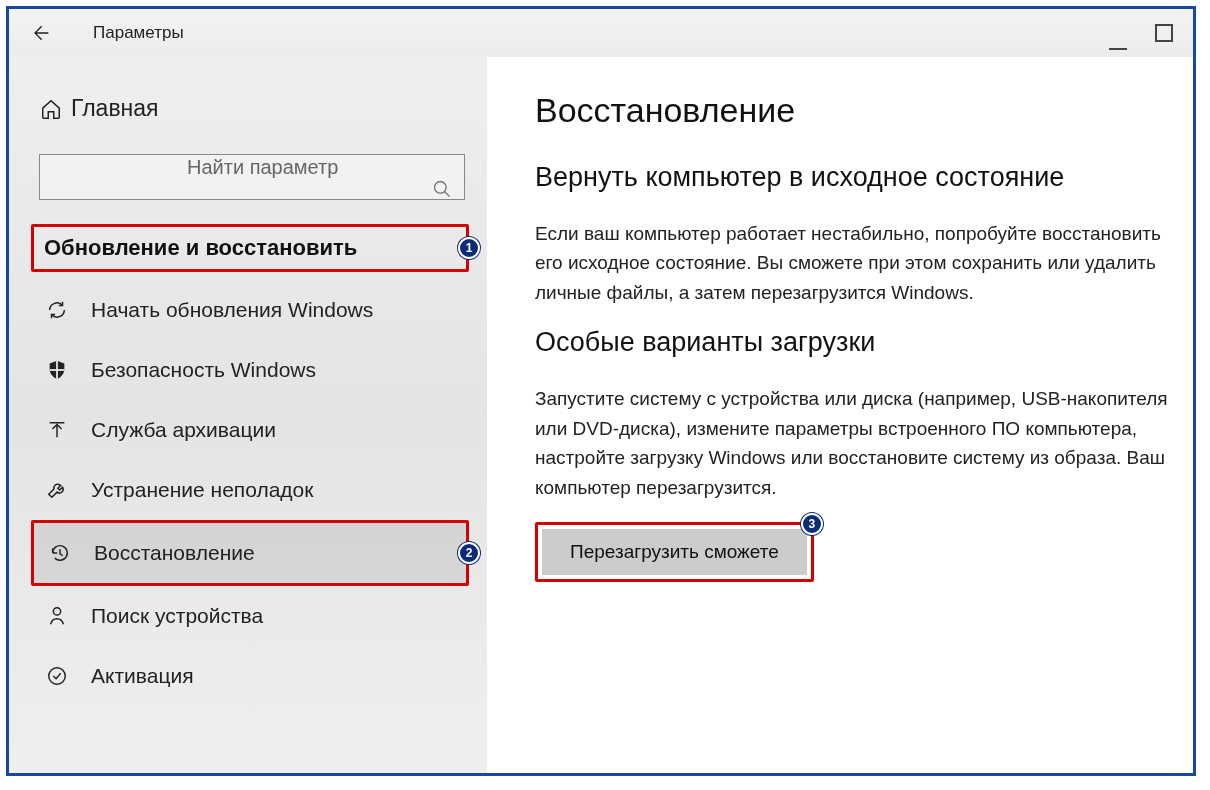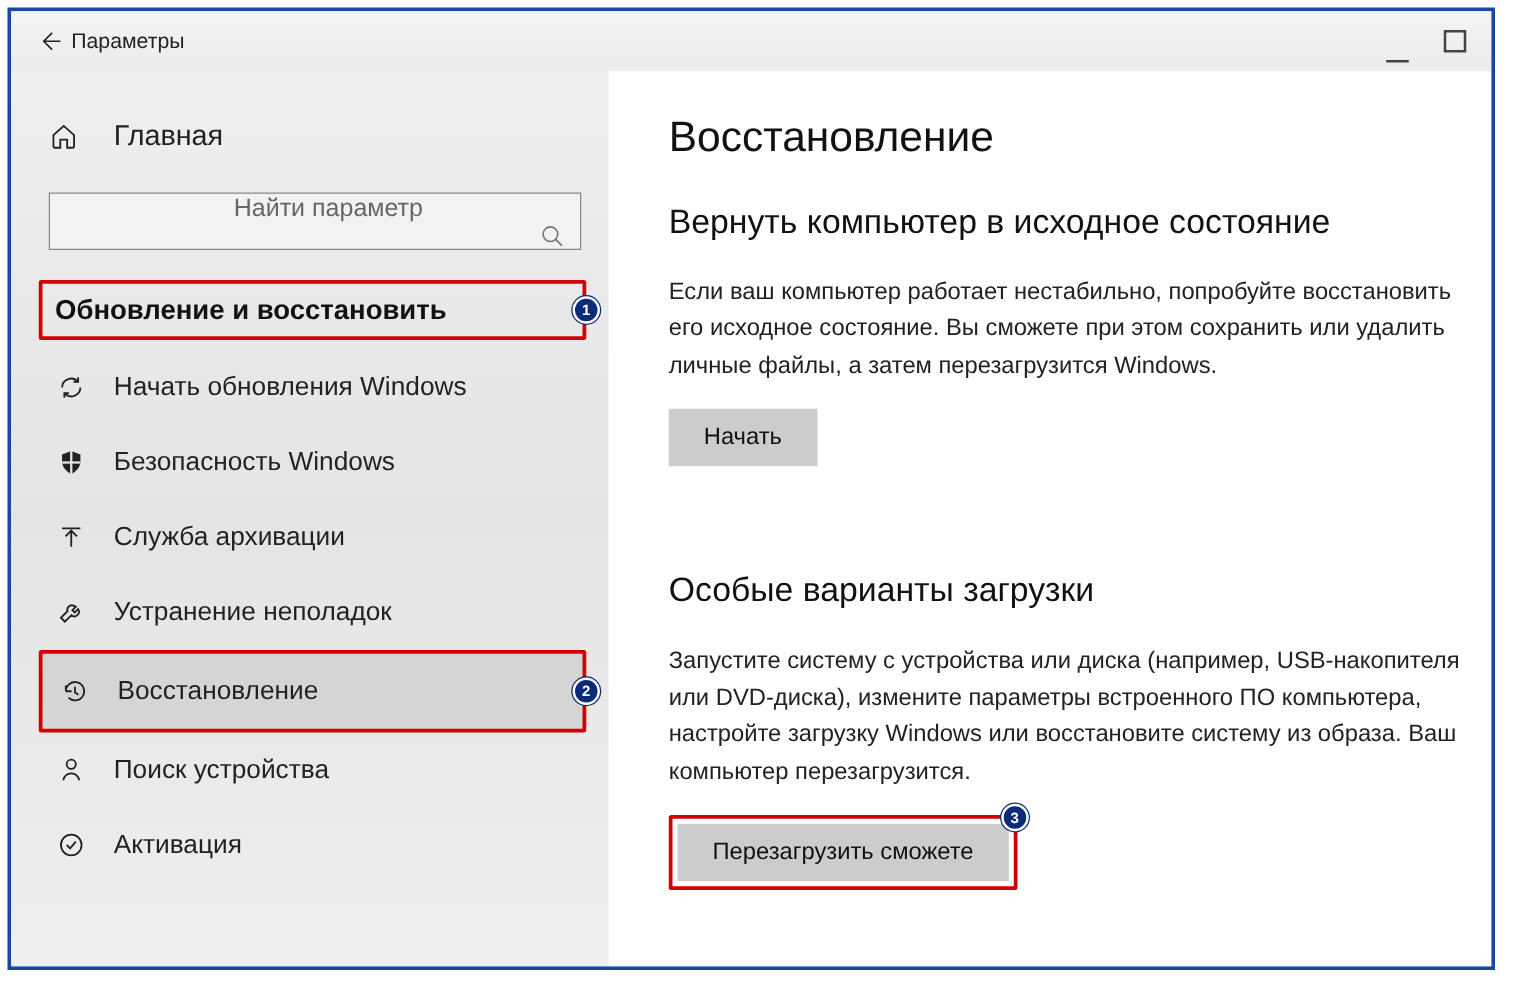--- a/index.html
+++ b/index.html
@@ -29,20 +29,21 @@
   background: linear-gradient(#f3f3f3, #ececec);
 }
 .back-btn {
   width: 34px; height: 34px;
   display: flex; align-items: center; justify-content: center;
 }
 .back-btn svg { width: 20px; height: 20px; }
 .title-text {
   font-size: 17px;
   color: #222;
+  margin-left: 36px;
 }
 .win-controls {
   margin-left: auto;
   display: flex;
   gap: 28px;
   align-items: center;
   padding-right: 6px;
 }
 .win-controls span { width: 18px; height: 18px; display: inline-block; }
 .minline { border-bottom: 2px solid #444; width: 16px; height: 0; margin-top: 8px; }
@@ -52,21 +53,21 @@
   width: 478px;
   background: linear-gradient(180deg, #efefef 0%, #e4e4e4 50%, #efefef 100%);
   padding: 26px 0 0 0;
   display: flex;
   flex-direction: column;
 }
 .home-row {
   display: flex;
   align-items: center;
   padding: 12px 30px;
-  gap: 28px;
+  gap: 8px;
 }
 .home-row span.lbl { font-size: 23px; color: #222; }
 .ico { width: 24px; height: 24px; display: flex; align-items: center; justify-content: center; }
 .ico svg { width: 22px; height: 22px; }
 .search-wrap { padding: 20px 18px 14px 30px; }
 .search-box {
   width: 426px; height: 46px;
   border: 1px solid #888;
   background: rgba(255,255,255,0.35);
   display: flex; align-items: flex-end;
@@ -276,21 +277,20 @@
         </span>
         <span>Активация</span>
       </div>
     </div>
 
     <div class="main">
       <h1>Восстановление</h1>
 
       <h2>Вернуть компьютер в исходное состояние</h2>
       <p>Если ваш компьютер работает нестабильно, попробуйте восстановить его исходное состояние. Вы сможете при этом сохранить или удалить личные файлы, а затем перезагрузится Windows.</p>
-      <button class="btn">Начать</button>
 
       <h2>Особые варианты загрузки</h2>
       <p>Запустите систему с устройства или диска (например, USB-накопителя или DVD-диска), измените параметры встроенного ПО компьютера, настройте загрузку Windows или восстановите систему из образа. Ваш компьютер перезагрузится.</p>
       <div class="btn-wrap2 anno-red">
         <button class="btn" style="margin-bottom:0;">Перезагрузить сможете</button>
         <span class="badge">3</span>
       </div>
     </div>
   </div>
 </div>

